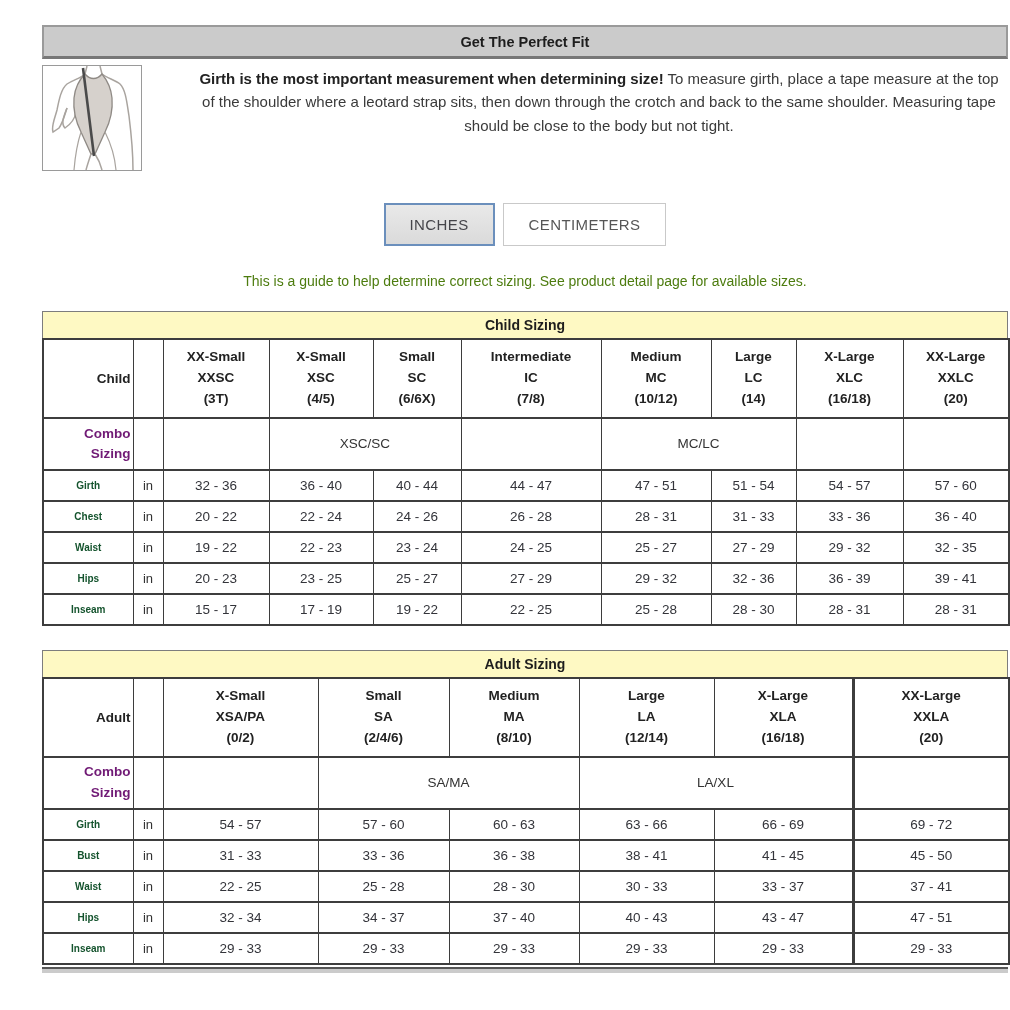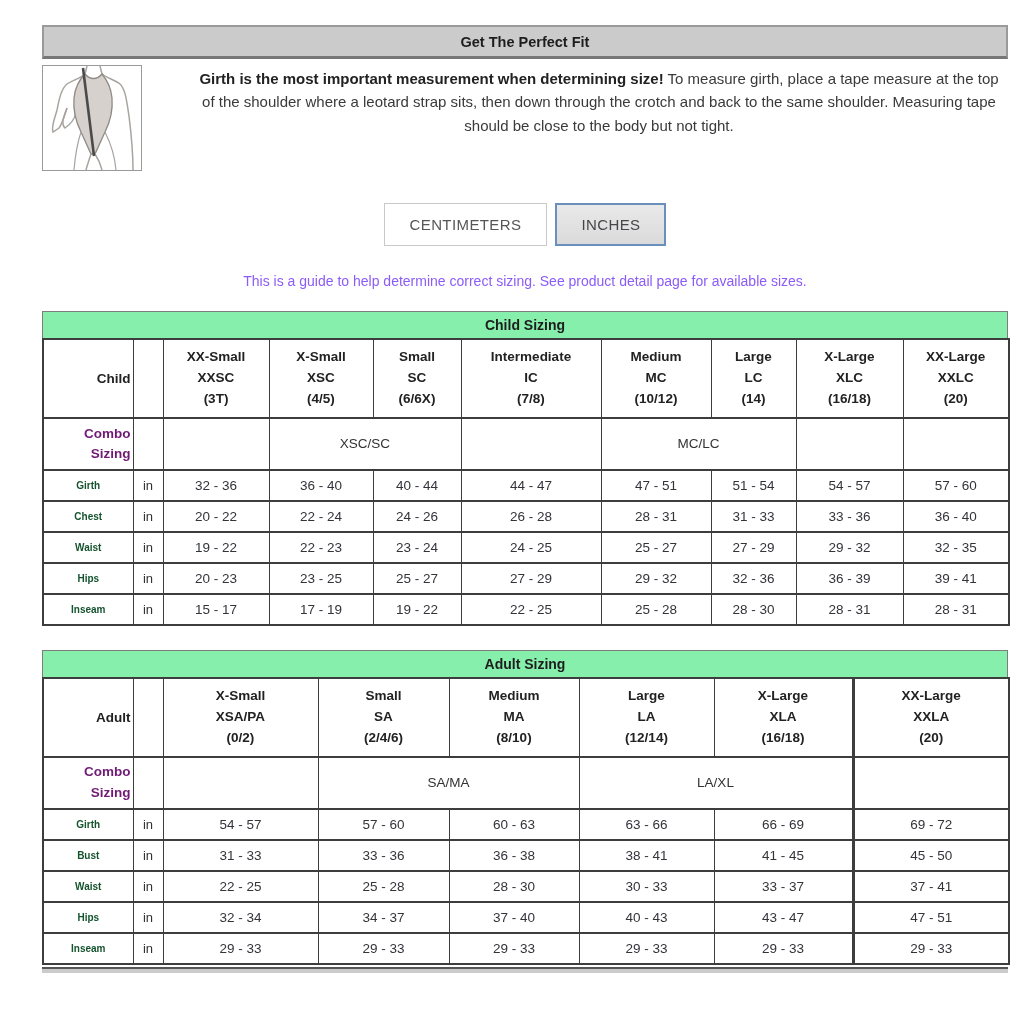--- a/index.html
+++ b/index.html
@@ -64,27 +64,27 @@
     background: linear-gradient(#e9e9e9, #dadada);
     border: 2px solid #6b8fbc;
     color: #45454a;
     padding: 11px 24px;
   }
 
   .note-line {
     text-align: center;
     font-size: 14px;
     margin: 27px 0 0 0;
-    color: #8b5cf6;
+    color: #4d7c0f;
   }
 
   
   .sizing-section { margin-top: 22px; }
   .table-title-bar {
-    background: #86efac;
+    background: #fef9c3;
     border: 1px solid #7d7d7d;
     border-bottom: none;
     text-align: center;
     font-weight: bold;
     font-size: 14px;
     padding: 5px 16px;
     color: #1d1d1d;
   }
   table.sizing-table {
     border-collapse: collapse;
@@ -143,22 +143,22 @@
         <path d="M62,66 C68,78 72,92 73,104" fill="none" stroke="#a9a49f" stroke-width="1.2"></path>
 
         <line x1="40" y1="2" x2="51" y2="90" stroke="#4a4a4a" stroke-width="2.6"></line>
       </svg>
     </div>
     <p class="intro-text"><b>Girth is the most important measurement when determining size!</b><span> To measure girth, place a tape measure at the top of the shoulder where a leotard strap sits, then down through the crotch and back to the same shoulder. Measuring tape should be close to the body but not tight.</span></p>
   </div>
 
 
   <div class="unit-toggle">
+    <button class="unit-btn active">INCHES</button>
     <button class="unit-btn">CENTIMETERS</button>
-    <button class="unit-btn active">INCHES</button>
   </div>
 
   <p class="note-line">This is a guide to help determine correct sizing. See product detail page for available sizes.</p>
 
   <div class="sizing-section" id="child-table-mount">
       <div class="table-title-bar">Child Sizing</div>
       <table class="sizing-table" style="border: 2px solid rgb(61, 61, 61);">
         <colgroup>
           <col style="width: 90px;">
           <col style="width: 30px;">

